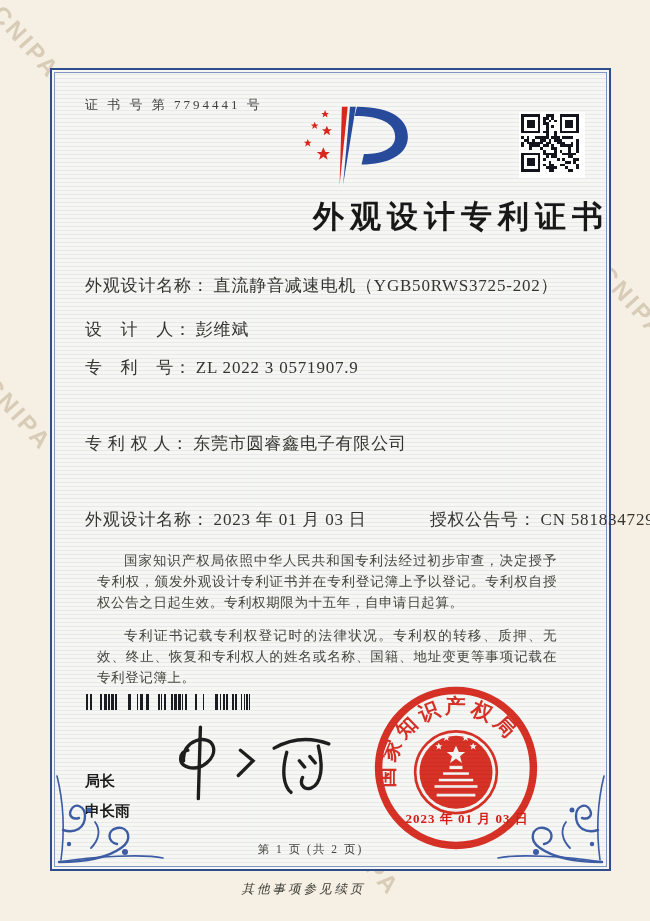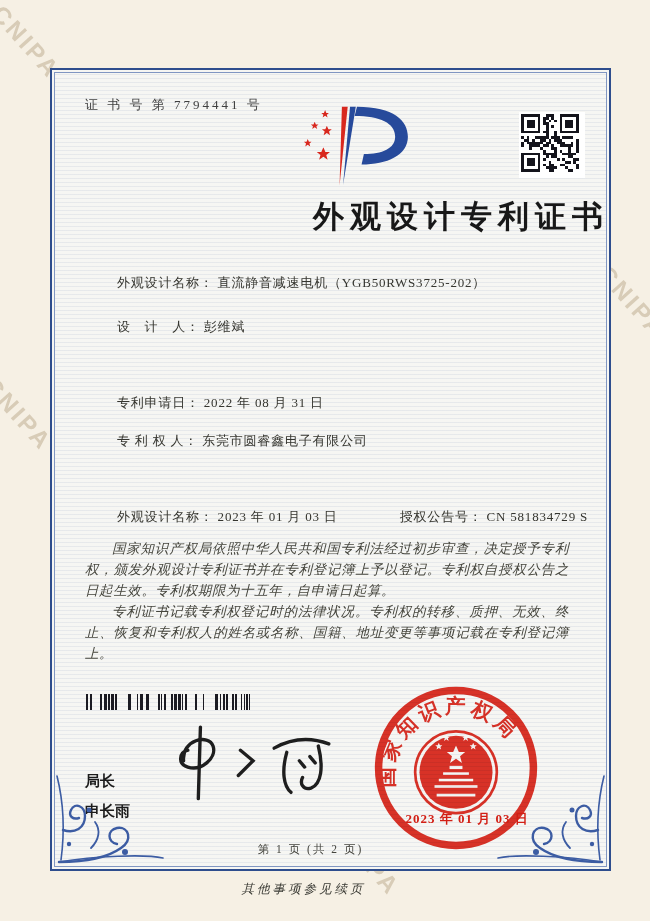--- a/index.html
+++ b/index.html
@@ -25,29 +25,29 @@
   }
   .cert-number{
     position:absolute;left:33px;top:26px;font-size:13px;letter-spacing:3px;color:#3f3f3f;
   }
   .logo{position:absolute;left:228px;top:32px;}
   .qr-wrap{position:absolute;left:467px;top:42px;width:62px;height:62px;background:#fff;padding:2px;}
   .title{
     position:absolute;left:0;right:0;top:126px;text-align:right;
     font-size:31px;font-weight:bold;letter-spacing:6px;color:#181818;
   }
-  .field-row{position:absolute;left:33px;font-size:13px;color:#35352f;letter-spacing:0.8px;white-space:nowrap;margin-left:32px;}
+  .field-row{position:absolute;left:33px;font-size:17px;color:#35352f;letter-spacing:0.8px;white-space:nowrap;}
   .field-row .lbl{display:inline-block;}
   .field-row .val{margin-left:4px;}
   .pair2{margin-left:58px;}
   .paras{
     position:absolute;left:33px;top:468px;width:484px;
     font-size:13.5px;line-height:21px;color:#45453d;letter-spacing:0.6px;text-align:justify;
   }
-  .paras p{margin:0;text-indent:2em;font-style:italic;}
+  .paras p{margin:12px;text-indent:2em;}
   .barcode{position:absolute;left:33px;top:624px;width:170px;height:16px;}
   .sig-labels{position:absolute;left:33px;top:696px;font-family:"Liberation Sans","DejaVu Sans",sans-serif;
     font-size:15px;font-weight:600;color:#1c1c1c;line-height:30px;}
   .signature{position:absolute;left:100px;top:648px;}
   .seal{position:absolute;left:318px;top:612px;opacity:0.93;mix-blend-mode:multiply;}
   .seal-date{
     position:absolute;left:330px;top:740px;width:170px;text-align:center;
     color:#d21f15;font-size:13px;font-weight:bold;letter-spacing:1px;
   }
   .footer-page{
@@ -246,22 +246,22 @@
   </div>
 
   <div class="title">外观设计专利证书</div>
 
   <div class="field-row" style="top:204px">
     <span class="lbl">外观设计名称：</span><span class="val">直流静音减速电机（YGB50RWS3725-202）</span>
   </div>
   <div class="field-row" style="top:248px">
     <span class="lbl">设　计　人：</span><span class="val">彭维斌</span>
   </div>
-  <div class="field-row" style="top:324px">
-    <span class="lbl">专利申请日：</span><span class="val">2022 年 08 月 31 日</span>
+  <div class="field-row" style="top:286px">
+    <span class="lbl">专　利　号：</span><span class="val">ZL 2022 3 0571907.9</span>
   </div>
   <div class="field-row" style="top:362px">
     <span class="lbl">专 利 权 人：</span><span class="val">东莞市圆睿鑫电子有限公司</span>
   </div>
   <div class="field-row" style="top:438px">
     <span><span class="lbl">外观设计名称：</span><span class="val">2023 年 01 月 03 日</span></span>
     <span class="pair2"><span class="lbl">授权公告号：</span><span class="val">CN 581834729 S</span></span>
   </div>
 
   <div class="paras">

